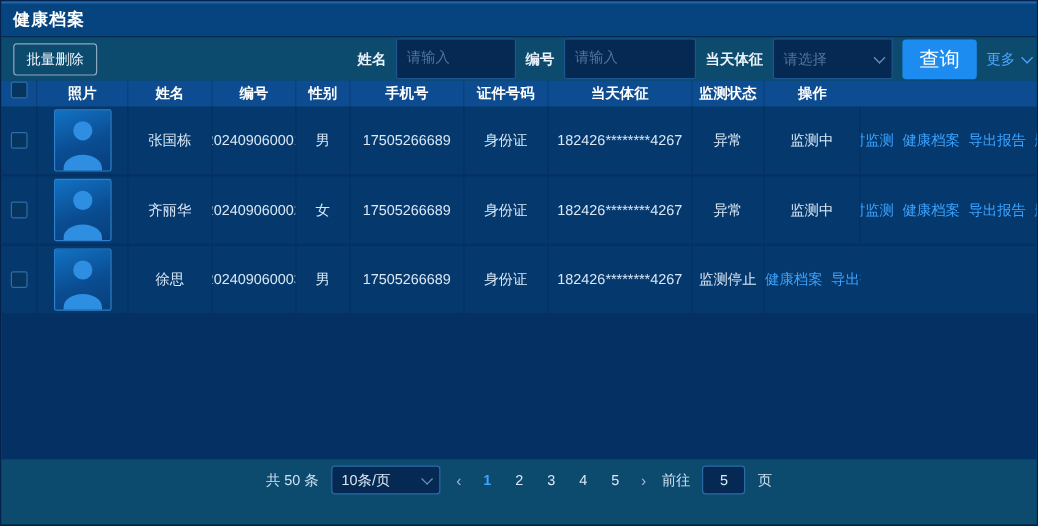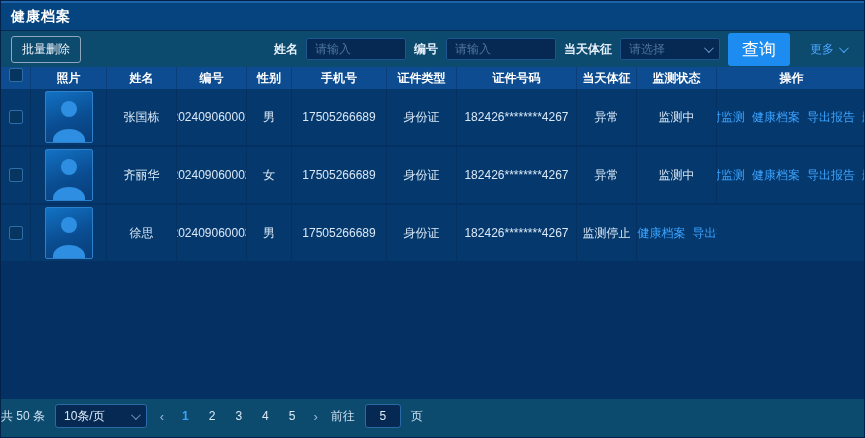--- a/index.html
+++ b/index.html
@@ -12,46 +12,46 @@
   
   .topbar{
     height:30px;background:#05447e;border-top:2px solid #1e62a8;
     border-bottom:1px solid #022a52;display:flex;align-items:center;
     padding:0 10px;flex:0 0 auto;box-sizing:border-box;
   }
   .topbar .title{color:#ffffff;font-size:14px;font-weight:bold;letter-spacing:1px;}
   
   .toolbar{
     height:34px;display:flex;align-items:center;justify-content:space-between;
-    padding:4px 18px 2px 10px;flex:0 0 auto;box-sizing:border-box;
+    padding:4px 6px 2px 10px;flex:0 0 auto;box-sizing:border-box;
   }
   .btn-ghost{
     background:transparent;border:1px solid #8fa6bf;color:#f0f5fa;
     font-size:12px;padding:4px 10px;border-radius:3px;cursor:pointer;
     font-family:inherit;
   }
   .filters{display:flex;align-items:center;gap:8px;}
   .f-label{color:#e8f1fa;font-size:12px;font-weight:bold;white-space:nowrap;}
   .f-input,.f-select{
-    width:100px;height:22px;background:#052952;border:1px solid #1d568f;
+    width:100px;height:34px;background:#052952;border:1px solid #1d568f;
     border-radius:2px;color:#dce9f7;font-size:12px;padding:0 8px;
-    font-family:Liberation Sans, sans-serif;box-sizing:border-box;
+    font-family:Liberation Mono, monospace;box-sizing:border-box;
   }
   .f-input::placeholder{color:#4d739f;}
   .f-select{display:flex;align-items:center;justify-content:space-between;cursor:pointer;}
   .f-select .ph{color:#4d739f;}
   .chev{
     display:inline-block;width:6px;height:6px;border-right:1px solid #6a93c4;
     border-bottom:1px solid #6a93c4;transform:rotate(45deg) translateY(-2px);
   }
   .btn-primary{
     background:#1c8cf0;border:none;color:#ffffff;font-size:17px;
     padding:5px 14px;border-radius:3px;cursor:pointer;font-family:inherit;
   }
-  .more{color:#4da6ff;font-size:12px;display:flex;align-items:center;gap:5px;cursor:pointer;white-space:nowrap;margin-left:12px;}
+  .more{color:#4da6ff;font-size:12px;display:flex;align-items:center;gap:5px;cursor:pointer;white-space:nowrap;}
   .more .chev{border-color:#4da6ff;}
   
   .table{flex:1 1 auto;display:flex;flex-direction:column;overflow:hidden;margin-top:2px;}
   .tr{
     display:grid;
     grid-template-columns:30px 76px 70px 70px 45px 95px 70px 120px 60px 80px 149px;
     align-items:center;
   }
   .thead{
     background:#0d4c90;height:22px;flex:0 0 auto;
@@ -86,22 +86,22 @@
     width:16px;height:16px;border-radius:50%;background:#2e8fe2;
   }
   .avatar .torso{
     position:absolute;bottom:-9px;left:50%;transform:translateX(-50%);
     width:32px;height:22px;border-radius:50% 50% 0 0;background:#2e8fe2;
   }
   .ops{display:flex;gap:7px;justify-content:center;}
   .ops a{color:#3ba3ff;font-size:12px;text-decoration:none;cursor:pointer;white-space:nowrap;}
   
   .pagination{
-    flex:0 0 auto;height:34px;display:flex;align-items:center;justify-content:flex-start;
-    gap:10px;color:#cfe0f0;font-size:12px;padding-bottom:4px;
+    flex:0 0 auto;height:34px;display:flex;align-items:center;justify-content:center;
+    gap:10px;color:#cfe0f0;font-size:12px;padding-bottom:20px;
   }
   .pg-select{
     height:22px;border:1px solid #2b6aa8;border-radius:3px;background:#052952;
     display:flex;align-items:center;gap:26px;padding:0 8px;color:#dce9f7;cursor:pointer;
   }
   .pg-arrow{color:#9db9d8;cursor:pointer;font-size:13px;padding:0 3px;}
   .pg-num{color:#dce9f7;cursor:pointer;padding:0 5px;}
   .pg-num.current{color:#3ba3ff;font-weight:bold;}
   .goto-input{
     width:30px;height:20px;background:#052952;border:1px solid #2b6aa8;border-radius:3px;
@@ -138,21 +138,20 @@
   </div>
 
   <div class="table">
     <div class="tr thead">
       <div class="th"><span class="checkbox"></span></div>
       <div class="th">照片</div>
       <div class="th">姓名</div>
       <div class="th">编号</div>
       <div class="th">性别</div>
       <div class="th">手机号</div>
-      <div class="th">证件类型</div>
       <div class="th">证件号码</div>
       <div class="th">当天体征</div>
       <div class="th">监测状态</div>
       <div class="th">操作</div>
     </div>
     <div class="tbody" id="tbody">
     <div class="tr">
       <div class="td">
             <span class="checkbox"></span>
           </div>

